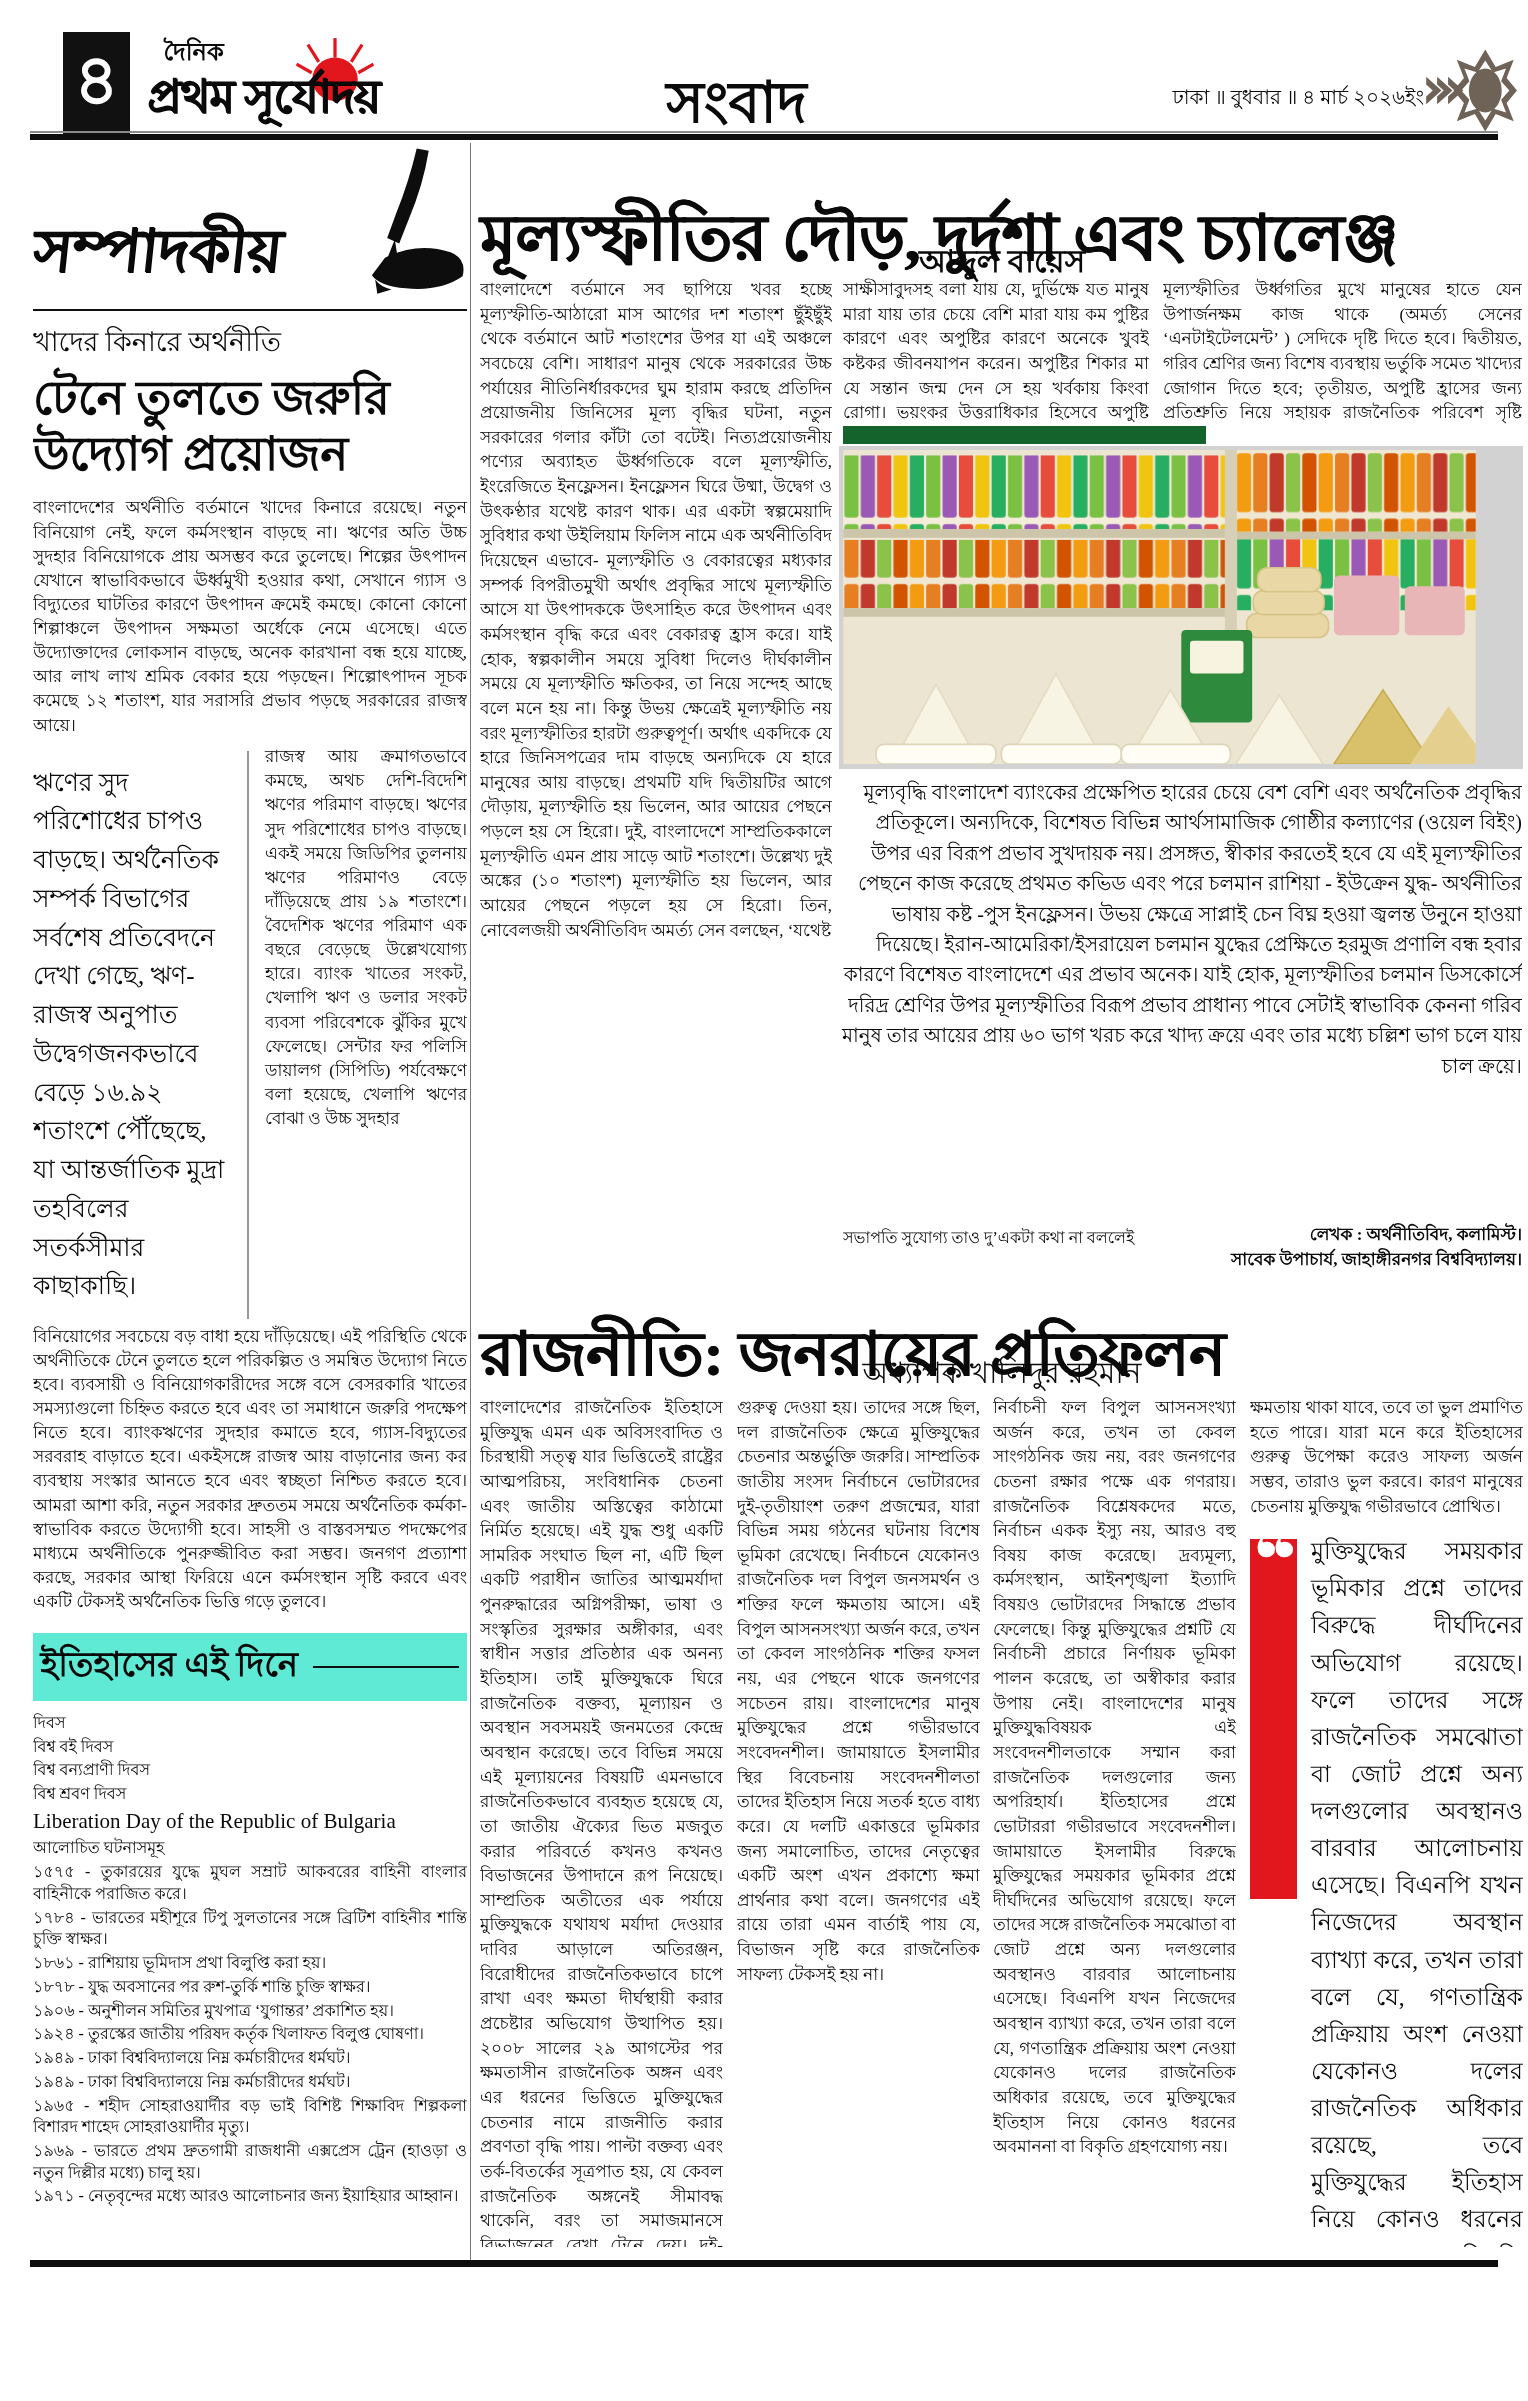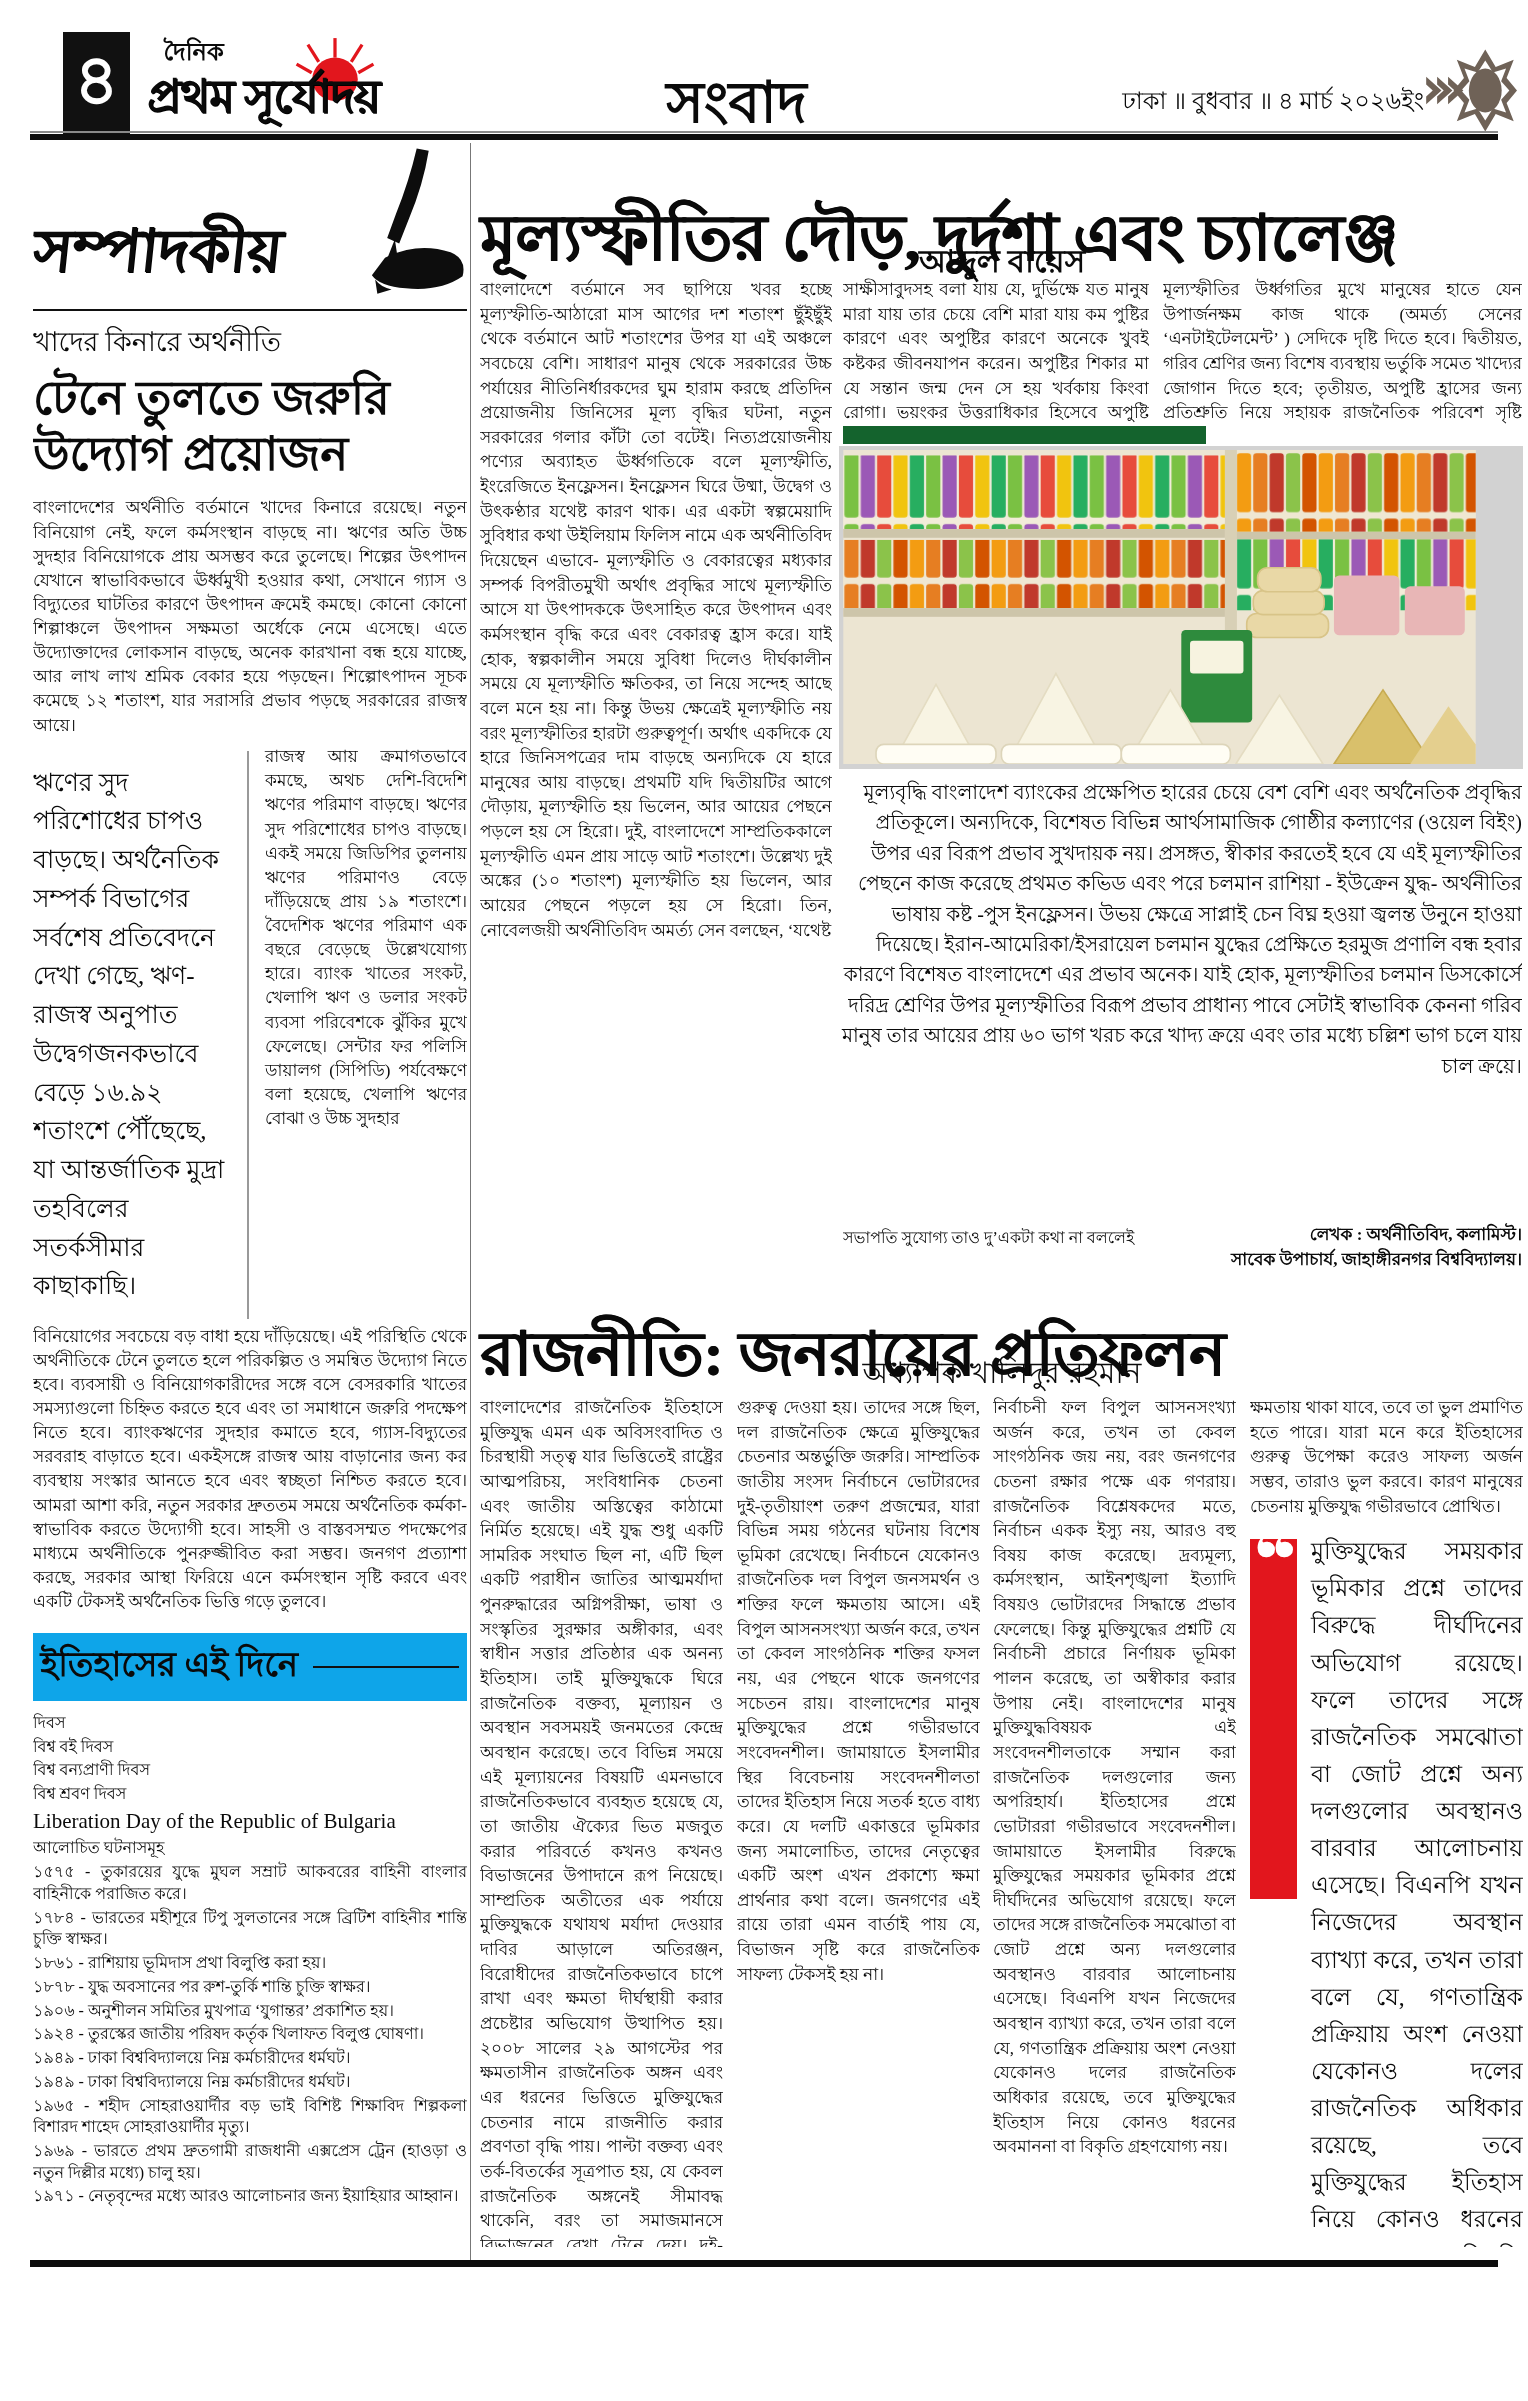--- a/index.html
+++ b/index.html
@@ -8,40 +8,40 @@
   
   .pagenum-box{position:absolute;left:63px;top:32px;width:67px;height:104px;background:#111;
         color:#fff;display:flex;align-items:center;justify-content:center;font-size:70px;font-weight:bold;}
   .brand{position:absolute;left:147px;top:33px;width:415px;height:104px;}
   .brand-small{position:absolute;left:16.4px;top:0;font-size:24px;font-weight:bold;}
   .sun{position:absolute;left:147px;top:4.4px;}
   .brand-big{position:absolute;left:0;top:28px;font-size:46px;font-weight:bold;letter-spacing:-1.1px;
         text-shadow:1.1px 1.1px 0 #000;white-space:nowrap;}
   .section-name{position:absolute;left:622px;top:59px;width:229px;text-align:center;
         font-size:57px;font-weight:bold;}
-  .dateline{position:absolute;right:104px;top:82px;font-size:24px;white-space:nowrap;}
+  .dateline{position:absolute;right:104px;top:82px;font-size:20px;white-space:nowrap;}
   .ornament{position:absolute;right:11px;top:44px;width:93px;height:93px;}
   .rule-thin{position:absolute;left:30px;top:131px;width:1468px;height:1.6px;background:#8a8a8a;}
   .rule-thick{position:absolute;left:30px;top:134px;width:1468px;height:6px;background:#0d0d0d;}
   .rule-bottom{position:absolute;left:30px;top:2260px;width:1468px;height:7px;background:#0d0d0d;}
   .v-divider{position:absolute;left:470px;top:143px;width:0;height:2117px;border-left:1.6px double #777;}
   
   .left-col{position:absolute;left:33px;top:143px;width:434px;height:2115px;overflow:hidden;}
   .edit-row{position:relative;height:164px;}
   .edit-label{position:absolute;left:0;top:63px;font-size:59px;font-weight:bold;
         transform:skewX(-6deg);text-shadow:1.1px 1.1px 0 #000;}
   .pen-icon{position:absolute;right:0;top:0;}
   .edit-sep{border-bottom:2.2px solid #111;margin:2.2px 0 9.8px 0;}
   .kicker{font-size:27px;margin:3.3px 0 5.5px 0;}
   .edit-headline{font-size:47px;line-height:1.18;font-weight:bold;margin:0 0 14px 0;}
   .body-sm{font-size:16px;line-height:1.35;text-align:justify;}
   .edit-para{font-size:17px;line-height:1.42;text-align:justify;margin:0 0 7.6px 0;}
   .pullquote1{float:left;width:46%;font-size:25px;line-height:1.55;padding:13px 14px 13px 0;
         margin:5.5px 16.4px 5.5px 0;border-right:2.2px double #999;}
-  .sec-head{display:flex;align-items:center;background:#0ea5e9;margin:18.6px 0 11px 0;padding:5.5px 7.6px;}
+  .sec-head{display:flex;align-items:center;background:#5eead4;margin:18.6px 0 11px 0;padding:5.5px 7.6px;}
   .sec-head .t{font-size:34px;font-weight:bold;white-space:nowrap;}
   .sec-head .line{flex:1;height:2.2px;background:#111;margin-left:15.3px;}
   .hist p{margin:0 0 2.2px 0;}
   .latin-line{font-family:"Liberation Serif",serif;font-size:21px;}
   
   .main{position:absolute;left:480px;top:143px;width:1044px;height:2117px;}
   .a1-head{position:absolute;left:0;top:3.3px;width:100%;font-size:64px;
         font-weight:bold;letter-spacing:-0.5px;text-shadow:1.1px 0 0 #000;}
   .a1-byline{position:absolute;left:0;top:94px;width:100%;text-align:center;font-size:31px;font-weight:bold;}
   .body-col{position:absolute;font-size:17px;line-height:1.45;text-align:justify;overflow:hidden;}

